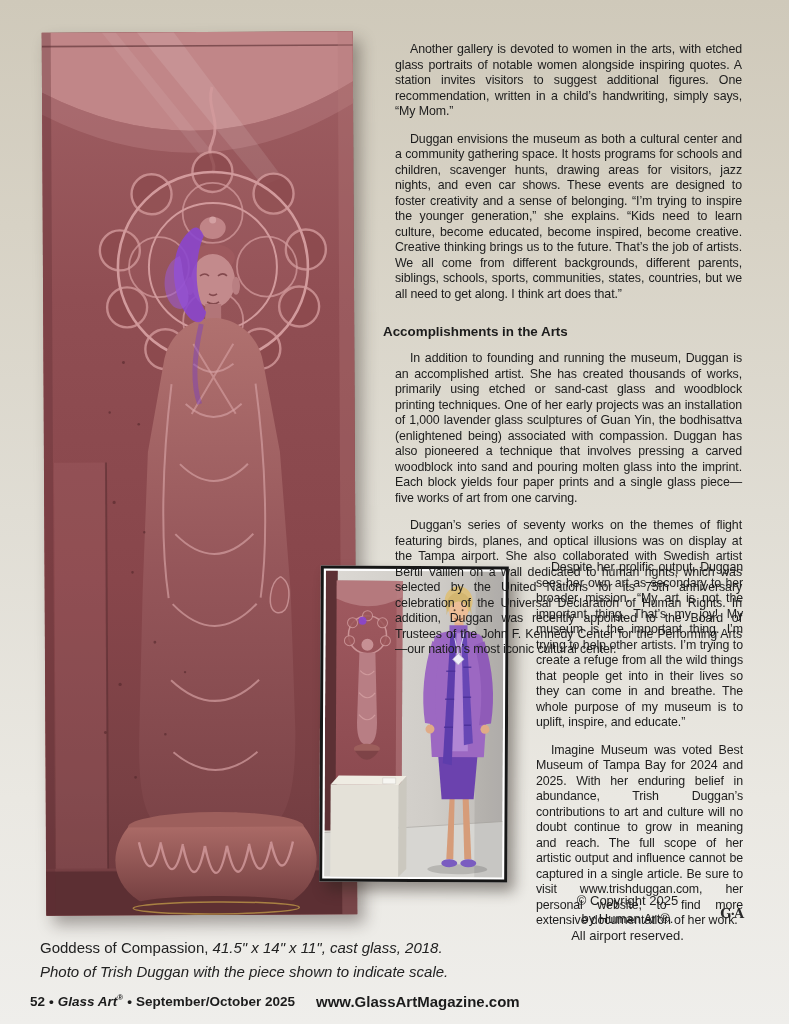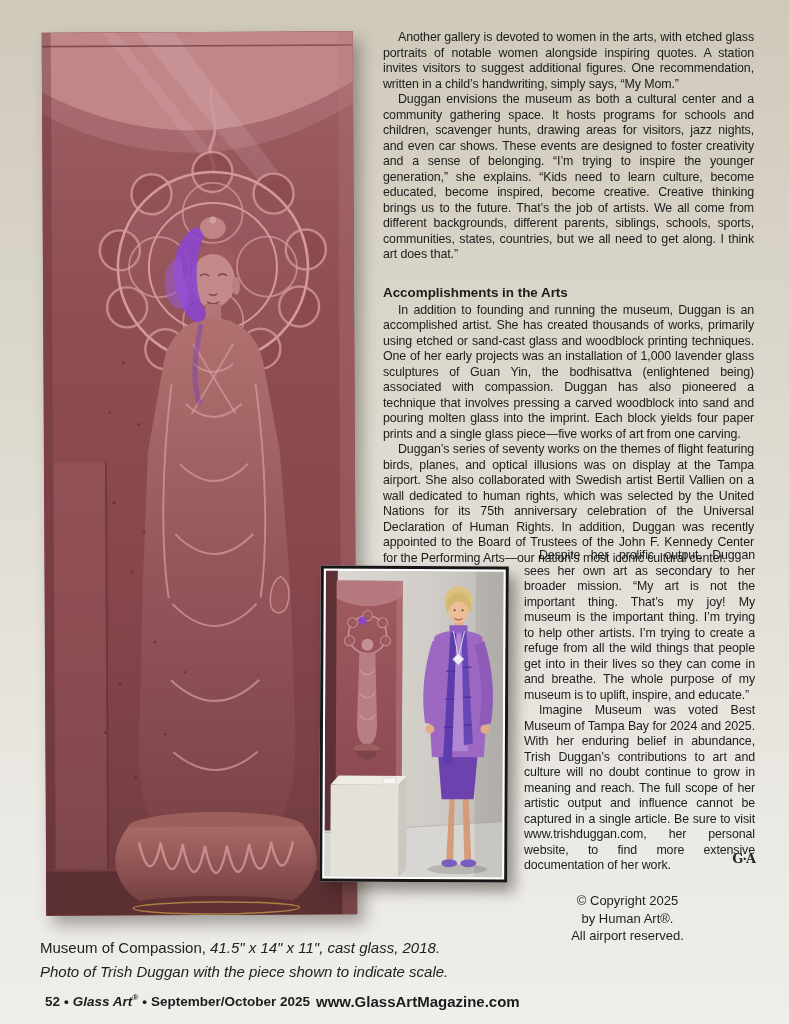--- a/index.html
+++ b/index.html
@@ -22,38 +22,38 @@
     left:320px;top:566px;width:178px;height:306px;
     background:#ffffff;border:3px solid #161616;padding:2px;
     box-shadow:7px 9px 14px rgba(40,30,25,.45);
     transform:rotate(0.3deg);
   }
   .inset-photo svg{display:block;width:178px;height:306px;}
   
   .col-top{left:383px;top:30px;width:371px;}
   .col-narrow{left:524px;top:548px;width:231px;}
   .col-top p,.col-narrow p{
-    margin:0;font-size:12.4px;line-height:15.5px;text-align:justify;
+    margin:12px;font-size:12.4px;line-height:15.5px;text-align:justify;
     text-indent:15px;letter-spacing:-0.1px;
   }
   .col-top h2{
     margin:22px 0 3px 0;font-size:13.4px;font-weight:bold;letter-spacing:0;
   }
   .p-last{position:relative;}
   .ga-mark{
     position:absolute;right:0;bottom:8px;
     font-family:"DejaVu Serif",serif;font-weight:bold;font-size:13px;
     letter-spacing:-1px;line-height:15px;color:#2a2a2a;
   }
   
   .caption{left:40px;top:936px;width:470px;font-size:15px;line-height:23.5px;color:#222;}
   .caption .cap-title{font-style:normal;}
   .caption .cap-detail,.caption .cap-line2{font-style:italic;}
   .copyright{left:500px;top:892px;width:255px;text-align:center;font-size:13px;line-height:17.5px;color:#1f1f1f;}
-  .footer-left{left:45px;top:993px;font-size:13.5px;font-weight:bold;white-space:nowrap;}
+  .footer-left{left:30px;top:993px;font-size:13.5px;font-weight:bold;white-space:nowrap;}
   .footer-left .mag{font-style:italic;}
   .footer-left sup{font-size:8px;}
   .footer-left .sep{margin:0 4px;}
   .footer-site{left:316px;top:993px;font-size:15px;font-weight:bold;white-space:nowrap;}
 </style>
 </head>
 <body>
 
 <div class="abs main-photo">
   <svg viewBox="0 0 311 883" preserveAspectRatio="none">
@@ -277,21 +277,21 @@
 <div class="abs col-narrow">
   <p>Despite her prolific output, Duggan sees her own art as secondary to her broader mission. “My art is not the important thing. That’s my joy! My museum is the important thing. I’m trying to help other artists. I’m trying to create a refuge from all the wild things that people get into in their lives so they can come in and breathe. The whole purpose of my museum is to uplift, inspire, and educate.”</p>
   <p class="p-last">
     <span>Imagine Museum was voted Best Museum of Tampa Bay for 2024 and 2025. With her enduring belief in abundance, Trish Duggan’s contributions to art and culture will no doubt continue to grow in meaning and reach. The full scope of her artistic output and influence cannot be captured in a single article. Be sure to visit www.trishduggan.com, her personal website, to find more extensive documentation of her work.</span>
     <span class="ga-mark">G·A</span>
   </p>
 </div>
 
 <div class="abs caption">
   <div>
-    <span class="cap-title">Museum of Compassion,</span><span class="cap-detail"> 41.5" x 14" x 11", cast glass, 2018.</span>
+    <span class="cap-title">Goddess of Compassion,</span><span class="cap-detail"> 41.5" x 14" x 11", cast glass, 2018.</span>
   </div>
   <div class="cap-line2">Photo of Trish Duggan with the piece shown to indicate scale.</div>
 </div>
 
 <div class="abs copyright">
   <div>© Copyright 2025</div>
   <div>by Human Art®.</div>
   <div>All airport reserved.</div>
 </div>
 

